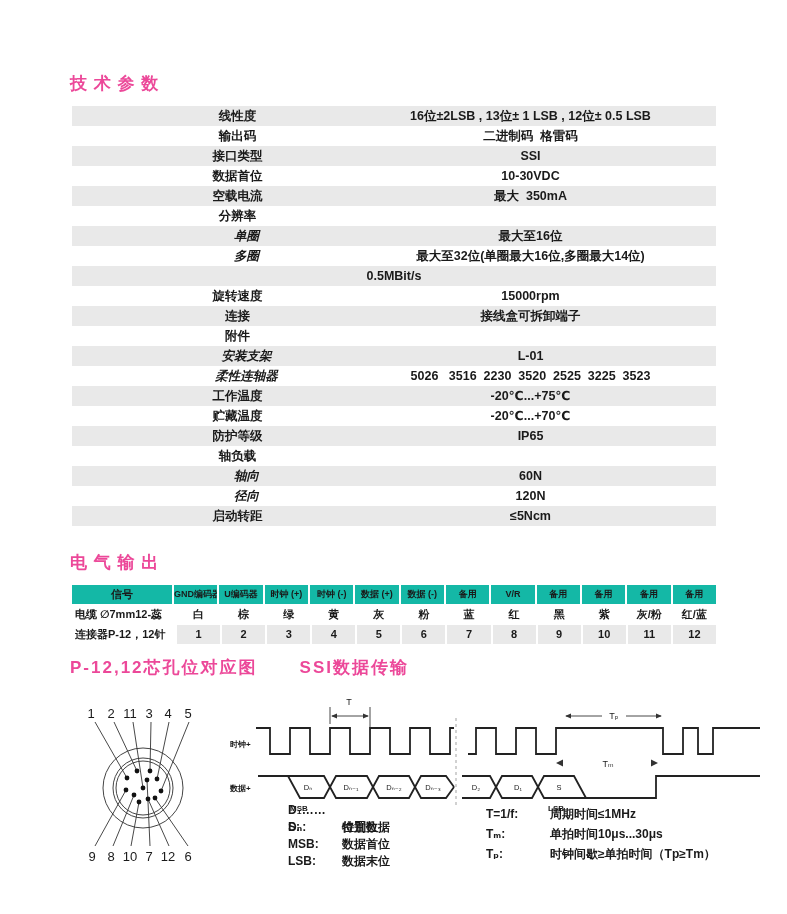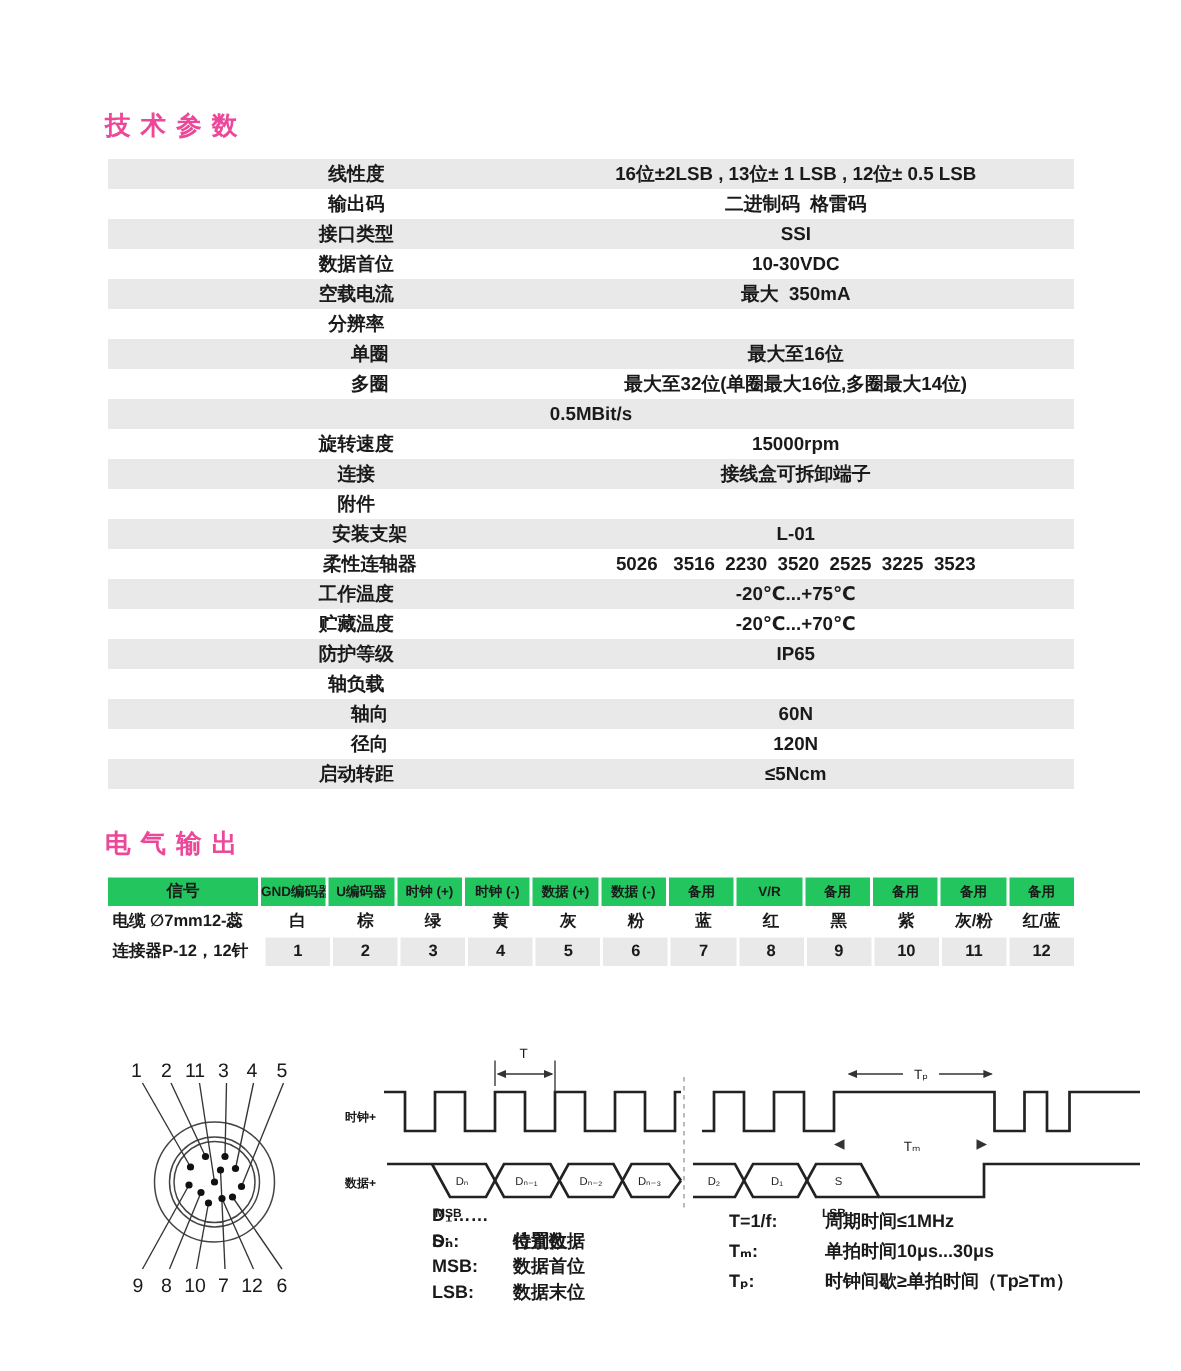--- a/index.html
+++ b/index.html
@@ -10,29 +10,29 @@
   #tech-title{left:70px;top:72px;}
   #elec-title{left:70px;top:551px;}
   #pinmap-title{left:70px;top:656px;letter-spacing:2px;}
   #pinmap-title .t2{margin-left:42px;}
 
   
   .spec-table{position:absolute;left:72px;top:106px;width:644px;text-align:center;}
   .spec-row{display:flex;height:20px;line-height:20px;font-size:12.5px;font-weight:bold;}
   .spec-row:nth-child(odd){background:#e9e9e9;}
   .spec-label{width:273px;padding-left:58px;box-sizing:border-box;white-space:nowrap;}
-  .spec-row.indent .spec-label{padding-left:76px;}
+  .spec-row.indent .spec-label{padding-left:76px;font-style:italic;}
   .spec-value{flex:1;white-space:pre;overflow:hidden;}
 
   
   .elec-table{position:absolute;left:72px;top:585px;width:644px;}
   .elec-row{display:flex;gap:2px;height:19px;margin-bottom:1px;}
   .elec-cell{flex:1;text-align:center;line-height:19px;font-size:11px;font-weight:bold;white-space:nowrap;overflow:hidden;}
   .elec-cell.sig{flex:0 0 100px;}
-  .elec-head .elec-cell{background:#22c55e;font-size:9px;}
+  .elec-head .elec-cell{background:#14b8a6;font-size:9px;}
   .elec-head .elec-cell.sig{font-size:11px;}
   .cable-row .elec-cell{background:#fff;}
   .cable-row .elec-cell.sig,.pin-row .elec-cell.sig{text-align:left;padding-left:3px;background:#fff;font-size:11px;}
   .pin-row .elec-cell{background:#e9e9e9;}
 
   
   .diag-svg{position:absolute;}
   #connector-svg{left:55px;top:698px;}
   #timing-svg{left:228px;top:690px;}
   svg text{fill:#1a1a1a;}
@@ -191,20 +191,21 @@
       <div class="elec-cell">6</div>
       <div class="elec-cell">7</div>
       <div class="elec-cell">8</div>
       <div class="elec-cell">9</div>
       <div class="elec-cell">10</div>
       <div class="elec-cell">11</div>
       <div class="elec-cell">12</div>
     </div>
   </div>
 
+  <h2 class="sec-title" id="pinmap-title"><span class="t1">P-12,12芯孔位对应图</span><span class="t2">SSI数据传输</span></h2>
 
   <svg id="connector-svg" class="diag-svg" width="180" height="180" viewBox="0 0 180 180">
     <circle class="ring" cx="88" cy="90" r="40"></circle>
     <circle class="ring" cx="88" cy="90" r="30"></circle>
     <circle class="ring" cx="88" cy="90" r="27"></circle>
 
     <line class="pinline" x1="40" y1="24" x2="72" y2="80"></line>
     <line class="pinline" x1="59" y1="24" x2="82" y2="73"></line>
     <line class="pinline" x1="78" y1="24" x2="88" y2="90"></line>
     <line class="pinline" x1="96" y1="24" x2="95" y2="73"></line>

